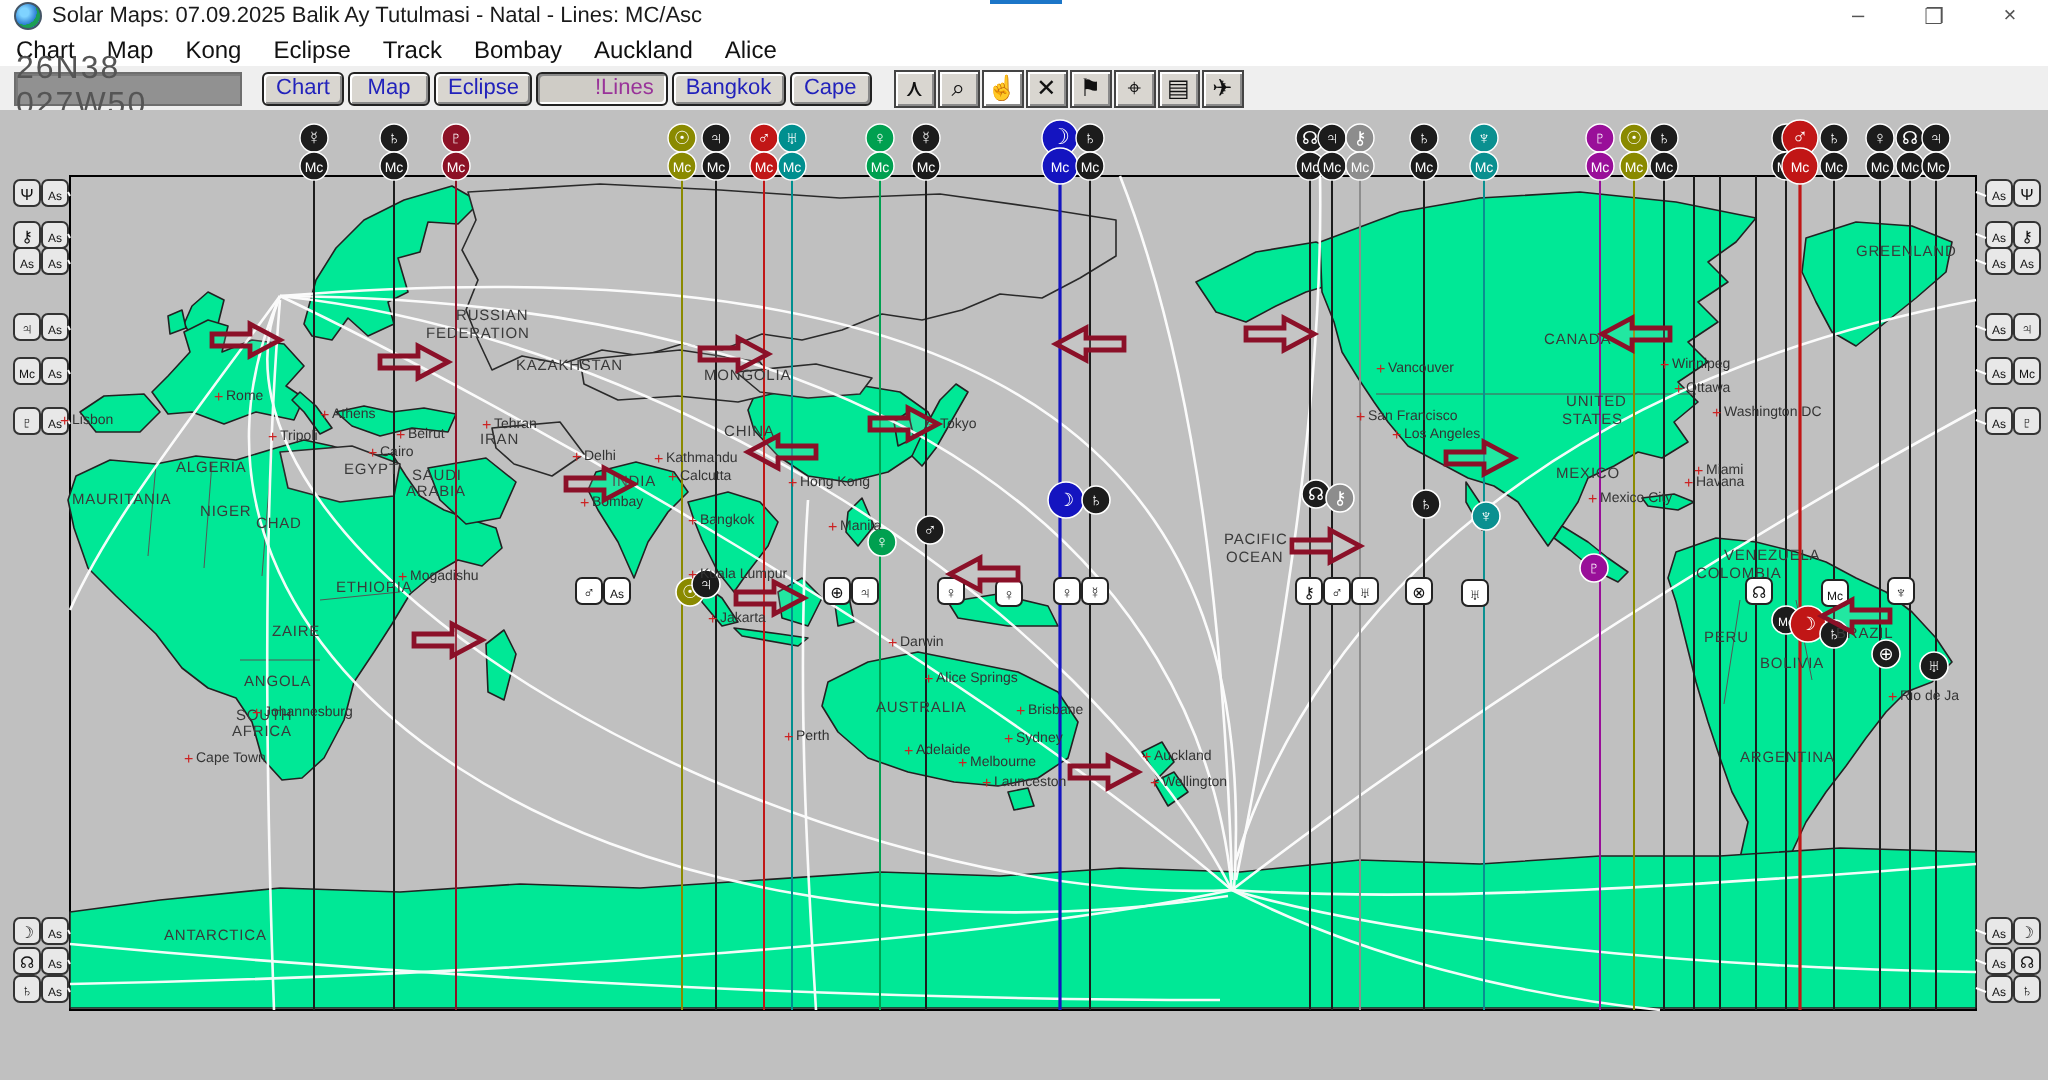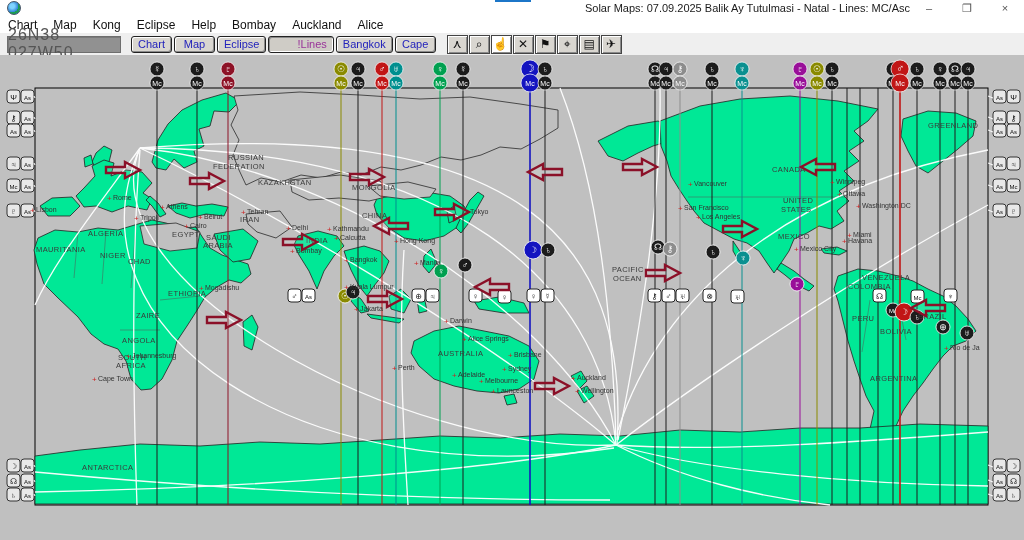--- a/index.html
+++ b/index.html
@@ -3,21 +3,21 @@
 <meta charset="utf-8">
 <style>
   html,body{margin:0;padding:0;width:1024px;height:540px;overflow:hidden;
     font-family:"Liberation Sans",sans-serif;background:#c0c0c0;}
   
   .titlebar{position:absolute;top:0;left:0;width:1024px;height:16px;background:#ffffff;
     display:flex;align-items:center;font-size:11px;color:#1a1a1a;}
   .app-icon{width:12px;height:12px;margin:0 5px 0 7px;border-radius:50%;
     background:radial-gradient(circle at 35% 35%,#7fd3ff 0 20%,#2d7fd3 55%,#1b9e55 56% 75%,#2d7fd3 76%);
     border:1px solid #456;}
-  .title-text{flex:1;white-space:nowrap;overflow:hidden;text-align:right;}
+  .title-text{flex:1;white-space:nowrap;overflow:hidden;}
   .blue-strip{position:absolute;left:495px;top:0;width:36px;height:2px;background:#1c76c8;}
   .winbtns{display:flex;align-items:center;height:16px;}
   .winbtn{width:38px;height:16px;display:flex;align-items:center;justify-content:center;
     color:#555;font-size:11px;cursor:default;}
   .menubar{position:absolute;top:16px;left:0;width:1024px;height:17px;background:#ffffff;
     display:flex;align-items:center;font-size:12px;color:#111;}
   .menu-item{padding:0 8px;height:17px;display:flex;align-items:center;}
   .toolbar{position:absolute;top:33px;left:0;width:1024px;height:22px;background:#efefef;
     display:flex;align-items:center;border-bottom:1px solid #b9b9b9;}
   .statusbox{width:112px;height:15px;margin-left:7px;background:#919191;border:1px solid #6e6e6e;
@@ -51,21 +51,21 @@
     <div class="winbtn">❐</div>
     <div class="winbtn">×</div>
   </div>
 </div>
 
 <div class="menubar">
   <div class="menu-item">Chart</div>
   <div class="menu-item">Map</div>
   <div class="menu-item">Kong</div>
   <div class="menu-item">Eclipse</div>
-  <div class="menu-item">Help</div>
+  <div class="menu-item">Track</div>
   <div class="menu-item">Bombay</div>
   <div class="menu-item">Auckland</div>
   <div class="menu-item">Alice</div>
 </div>
 
 <div class="toolbar">
   <div class="statusbox">26N38 027W50</div>
   <button class="tb-btn first">Chart</button>
   <button class="tb-btn">Map</button>
   <button class="tb-btn">Eclipse</button>

